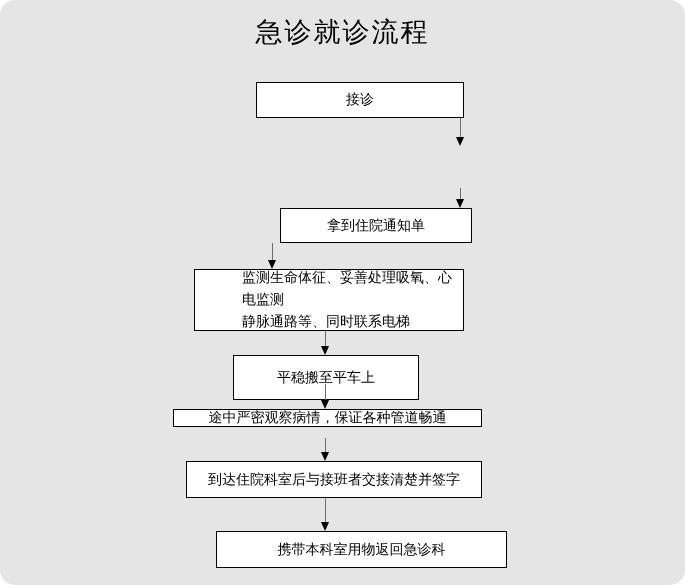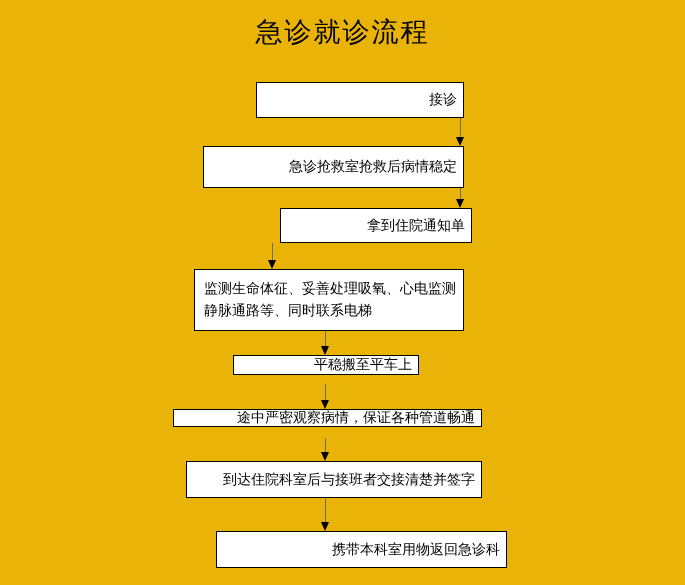--- a/index.html
+++ b/index.html
@@ -32,32 +32,33 @@
     color: #000000;
     white-space: nowrap;
   }
   .node {
     position: absolute;
     box-sizing: border-box;
     border: 1px solid #000000;
     background: #ffffff;
     display: flex;
     align-items: center;
-    justify-content: flex-end;
+    justify-content: center;
     font-size: 14px;
     line-height: 1.55;
     color: #000000;
   }
   .node .txt {
     display: block;
     white-space: pre-line;
     padding: 0 6px;
   }
   .node.left-align {
     justify-content: flex-start;
+    padding-left: 38px;
   }
   .node.left-align .txt {
     text-align: left;
     padding-left: 9px;
   }
   .connector {
     position: absolute;
     width: 9px;
   }
   .connector .shaft {
@@ -74,42 +75,39 @@
     width: 0;
     height: 0;
     border-left: 4.5px solid transparent;
     border-right: 4.5px solid transparent;
     border-top: 9px solid #000000;
   }
 </style>
 </head>
 <body>
 
-<div id="canvas" style="background: #eab308;">
+<div id="canvas" style="background: #e5e5e5; border-radius: 15px;">
 
   <div class="title">急诊就诊流程</div>
 
   <div class="node" id="box-1" style="left: 256px; top: 82px; width: 208px; height: 36px; border-color: rgb(0, 0, 0); color: rgb(0, 0, 0);">
     <span class="txt">接诊</span>
   </div>
 
-  <div class="node" id="box-2" style="left: 203px; top: 146px; width: 261px; height: 42px; border-color: rgb(0, 0, 0); color: rgb(0, 0, 0);">
-    <span class="txt">急诊抢救室抢救后病情稳定</span>
-  </div>
 
   <div class="node" id="box-3" style="left: 272px; top: 208px; width: 192px; height: 35px; border-color: rgb(0, 0, 0); color: rgb(0, 0, 0); margin-left: 8px;">
     <span class="txt">拿到住院通知单</span>
   </div>
 
   <div class="node left-align" id="box-4" style="left: 194px; top: 269px; width: 270px; height: 62px; border-color: rgb(0, 0, 0); color: rgb(0, 0, 0);">
     <span class="txt">监测生命体征、妥善处理吸氧、心电监测
 静脉通路等、同时联系电梯</span>
   </div>
 
-  <div class="node" id="box-5" style="left: 233px; top: 355px; width: 186px; height: 20px; border-color: rgb(0, 0, 0); color: rgb(0, 0, 0);">
+  <div class="node" id="box-5" style="left: 233px; top: 355px; width: 186px; height: 45px; border-color: rgb(0, 0, 0); color: rgb(0, 0, 0);">
     <span class="txt">平稳搬至平车上</span>
   </div>
 
   <div class="node" id="box-6" style="left: 173px; top: 409px; width: 309px; height: 18px; border-color: rgb(0, 0, 0); color: rgb(0, 0, 0);">
     <span class="txt">途中严密观察病情，保证各种管道畅通</span>
   </div>
 
   <div class="node" id="box-7" style="left: 186px; top: 461px; width: 296px; height: 37px; border-color: rgb(0, 0, 0); color: rgb(0, 0, 0);">
     <span class="txt">到达住院科室后与接班者交接清楚并签字</span>
   </div>

